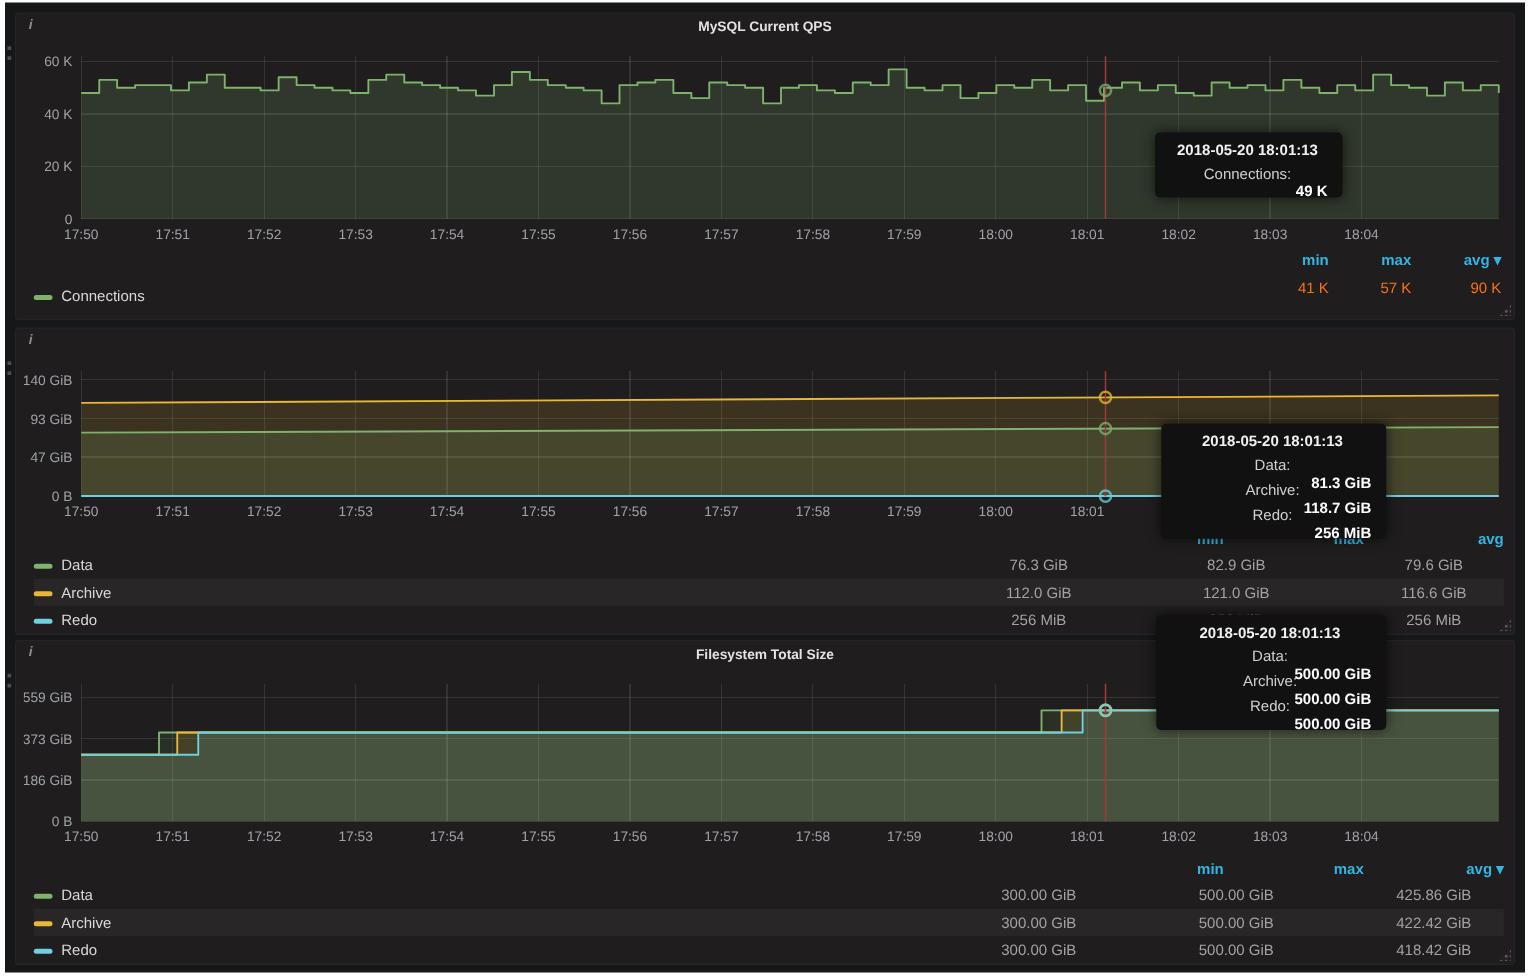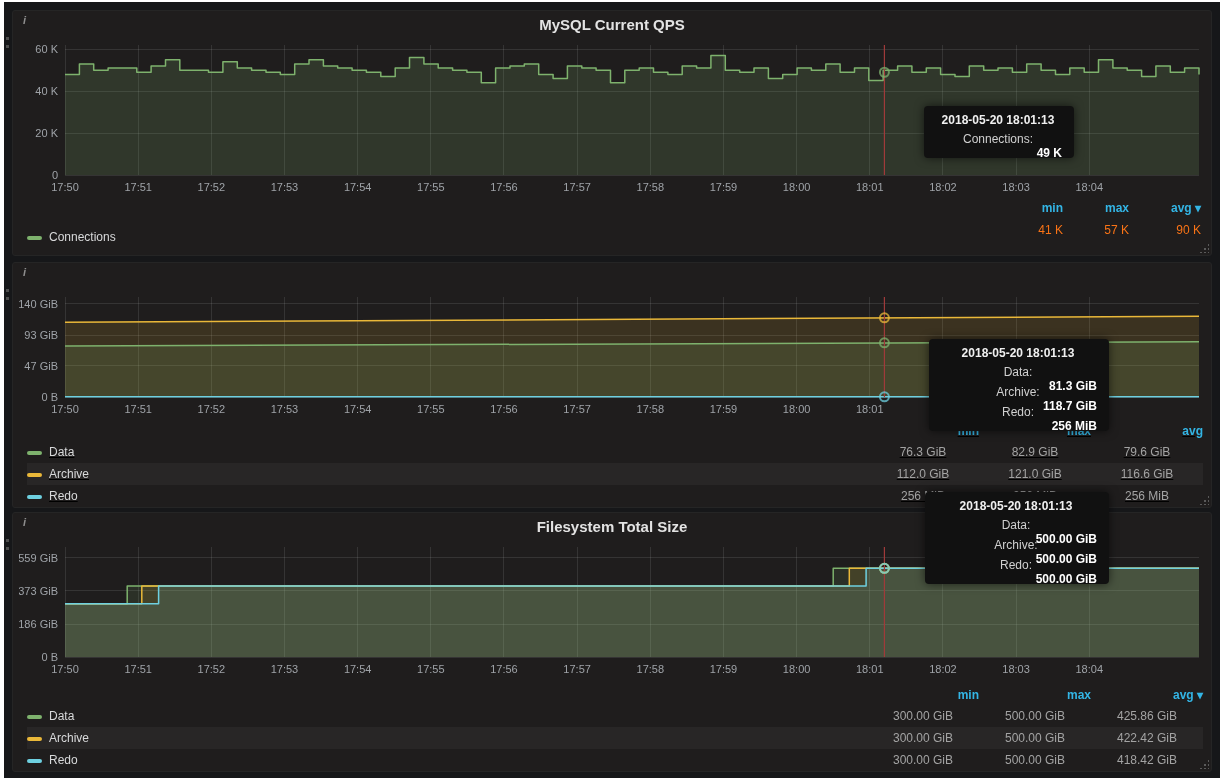--- a/index.html
+++ b/index.html
@@ -2,21 +2,21 @@
 <html><head>
 <meta charset="utf-8">
 <style>
   html,body{margin:0;padding:0;}
   body{width:1224px;height:784px;background:#ffffff;position:relative;overflow:hidden;
        font-family:"Liberation Sans", sans-serif;-webkit-font-smoothing:antialiased;}
   .dash{position:absolute;left:4px;top:2px;width:1216px;height:776px;background:#161719;}
   .panel{position:absolute;left:8px;width:1200px;background:#1f1d1d;border:1px solid #252525;
          border-radius:3px;box-sizing:border-box;}
   .panel-title{position:absolute;top:5px;left:0;right:0;text-align:center;color:#e3e3e3;
-         font-size:15px;font-weight:bold;cursor:pointer;}
+         font-size:11px;font-weight:bold;cursor:pointer;}
   .info-icon{position:absolute;left:10px;top:3px;color:#8e8e8e;font-size:11px;font-weight:bold;font-style:italic;}
   .grip{position:absolute;left:-7px;top:26px;width:4px;}
   .grip i{display:block;width:3px;height:3px;background:#4d4d4d;margin-bottom:5px;}
   .resize-corner{position:absolute;right:2px;bottom:2px;width:10px;height:10px;
       background-image:radial-gradient(#5a5a5a 1px, transparent 1.3px);
       background-size:4px 4px;clip-path:polygon(100% 0,100% 100%,0 100%);cursor:nwse-resize;}
   svg.chart{position:absolute;left:6px;}
   .grid{stroke:rgba(255,255,255,0.10);stroke-width:1;shape-rendering:crispEdges;}
   .ylab{fill:#9fa3a8;font-size:11px;text-anchor:end;font-family:"Liberation Sans",sans-serif;}
   .xlab{fill:#9fa3a8;font-size:11px;text-anchor:middle;font-family:"Liberation Sans",sans-serif;}
@@ -26,21 +26,21 @@
   .legend1 .series-name{position:absolute;left:0;bottom:3px;color:#d8d9da;cursor:pointer;}
   .stats1{position:absolute;right:0;top:0;display:grid;grid-template-columns:66px 66px 72px;
           grid-auto-rows:22px;}
   .stats1 .h{color:#33b5e5;font-weight:bold;text-align:right;cursor:pointer;}
   .stats1 .v{color:#f97316;text-align:right;}
   
   .legend-table{position:absolute;left:14px;right:8px;font-size:12px;}
   .lt-head{display:grid;grid-template-columns:1fr 112px 112px 112px;height:20px;align-items:center;}
   .lt-head div{text-align:right;color:#33b5e5;font-weight:bold;cursor:pointer;}
   .lt-row{display:grid;grid-template-columns:1fr 112px 112px 112px;height:22px;align-items:center;
-          color:#d8d9da;}
+          color:#d8d9da;gap:46px;}
   .lt-row:nth-child(odd){background:rgba(255,255,255,0.045);}
   .lt-row .name{text-align:left;cursor:pointer;}
   .lt-row .val{text-align:center;color:#a3a3a3;}
   
   .tt{position:absolute;background:#111111;border-radius:4px;padding:7px 12px 6px 10px;
       box-shadow:0 0 10px rgba(0,0,0,0.6);z-index:50;font-size:12px;color:#d8d9da;}
   .tt-time{font-weight:bold;color:#f0f0f0;text-align:center;margin-bottom:5px;white-space:nowrap;}
   .tt-row{display:flex;align-items:center;height:20px;white-space:nowrap;flex-direction:column;}
   .tt-row .dash-swatch{width:12px;height:3px;margin-right:6px;}
   .tt-label{color:#d0d0d0;}
@@ -170,21 +170,21 @@
         <path d="M46.0 33.3 L1180.0 27.3 L1180 27.3" fill="none" stroke="#eab839" stroke-width="1.5" stroke-linejoin="round"></path>
         <path d="M46.0 57.1 L1180.0 52.7 L1180 52.7 L1180 108 L46 108 Z" fill="#7eb26d" opacity="0.16"></path>
         <path d="M46.0 57.1 L1180.0 52.7 L1180 52.7" fill="none" stroke="#7eb26d" stroke-width="1.5" stroke-linejoin="round"></path>
         <path d="M46.0 107.8 L1180.0 107.8 L1180 107.8 L1180 108 L46 108 Z" fill="#6ed0e0" opacity="0.25"></path>
         <path d="M46.0 107.8 L1180.0 107.8 L1180 107.8" fill="none" stroke="#6ed0e0" stroke-width="1.5" stroke-linejoin="round"></path>
         <line x1="865.4064516129032" x2="865.4064516129032" y1="8" y2="108" stroke="#a03a3a" stroke-width="1.2"></line>
         <circle cx="865.4064516129032" cy="28.866666666666667" r="4.5" fill="none" stroke="#eab839" stroke-width="2" opacity="0.75"></circle>
         <circle cx="865.4064516129032" cy="53.800000000000004" r="4.5" fill="none" stroke="#7eb26d" stroke-width="2" opacity="0.75"></circle>
         <circle cx="865.4064516129032" cy="107.83333333333333" r="4.5" fill="none" stroke="#6ed0e0" stroke-width="2" opacity="0.75"></circle>
       </svg>
-    <div class="legend-table" style="top:158px;text-decoration:underline;">
+    <div class="legend-table" style="top:158px;">
       <div class="lt-head">
         <div></div>
         <div>min</div>
         <div>max</div>
         <div>avg</div>
       </div>
       <div class="lt-row">
         <div class="name"><span class="dash-swatch" style="background: rgb(126, 178, 109);"></span><span>Data</span></div>
         <div class="val">76.3 GiB</div>
         <div class="val">82.9 GiB</div>

